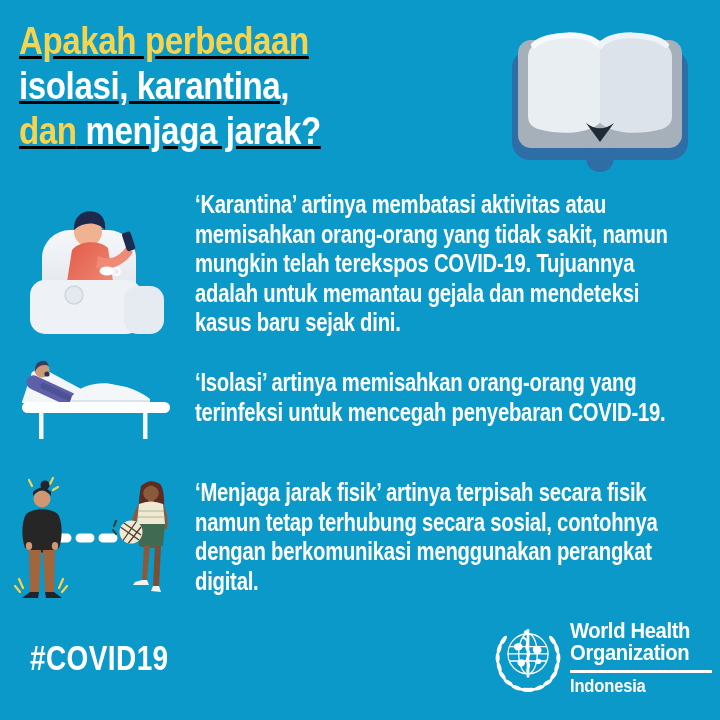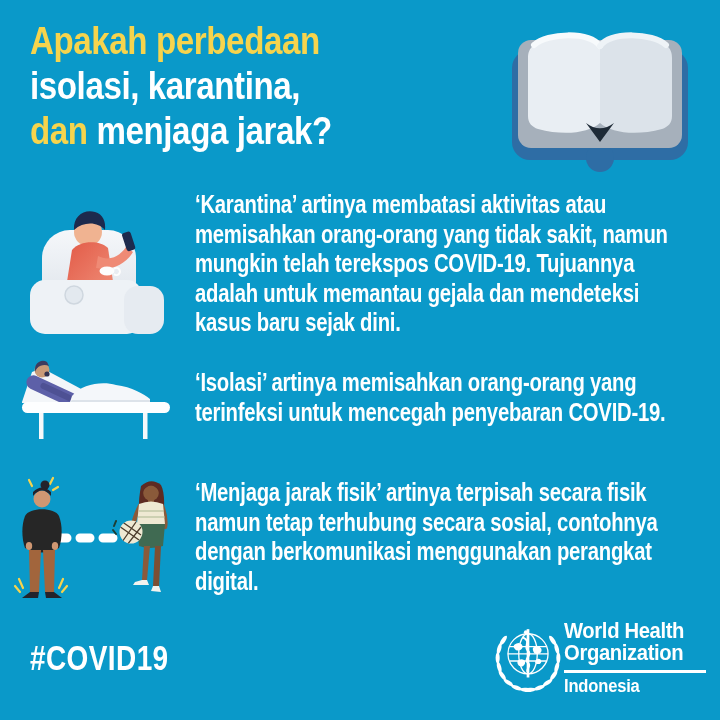--- a/index.html
+++ b/index.html
@@ -6,21 +6,21 @@
   body{
     width:720px;height:720px;position:relative;overflow:hidden;
     background:#0a99c9;
     font-family:"Liberation Sans","DejaVu Sans",sans-serif;
     font-weight:700;
     -webkit-font-smoothing:antialiased;
   }
   .abs{position:absolute;}
 
   
-  .title-block{left:30px;top:18px;width:640px;}
+  .title-block{left:19px;top:18px;width:640px;text-decoration:underline;}
   .title-line{font-size:39px;line-height:45px;letter-spacing:-0.5px;
     transform:scaleX(0.85);transform-origin:left top;white-space:nowrap;}
   .c-yellow{color:#f6d44d;}
   .c-white{color:#ffffff;}
 
   
   .para{
     color:#ffffff;font-size:26px;line-height:29.5px;letter-spacing:-0.3px;
     white-space:pre-line;width:640px;
     transform:scaleX(0.78);transform-origin:left top;
@@ -29,21 +29,21 @@
   .row-text-2{left:195px;top:368px;}
   .row-text-3{left:195px;top:478px;}
 
   
   .hashtag{
     left:30px;top:638px;color:#ffffff;font-size:35px;letter-spacing:0.5px;
     transform:scaleX(0.8);transform-origin:left top;white-space:nowrap;
   }
   .who-logo{left:492px;top:620px;width:226px;height:90px;display:flex;align-items:flex-start;}
   .who-emblem{width:72px;height:72px;margin-top:4px;flex:0 0 auto;}
-  .who-text{color:#fff;}
+  .who-text{margin-left:6px;color:#fff;}
   .who-org{font-size:22px;line-height:21.5px;letter-spacing:-0.4px;
     transform:scaleX(0.92);transform-origin:left top;white-space:nowrap;}
   .who-divider{width:142px;height:2.5px;background:#ffffff;margin:7px 0 4px 0;}
   .who-region{font-size:18px;line-height:18px;letter-spacing:-0.2px;
     transform:scaleX(0.92);transform-origin:left top;white-space:nowrap;}
 
   
   .book-icon{left:508px;top:26px;}
   .illus-armchair{left:28px;top:194px;}
   .illus-bed{left:16px;top:356px;}

